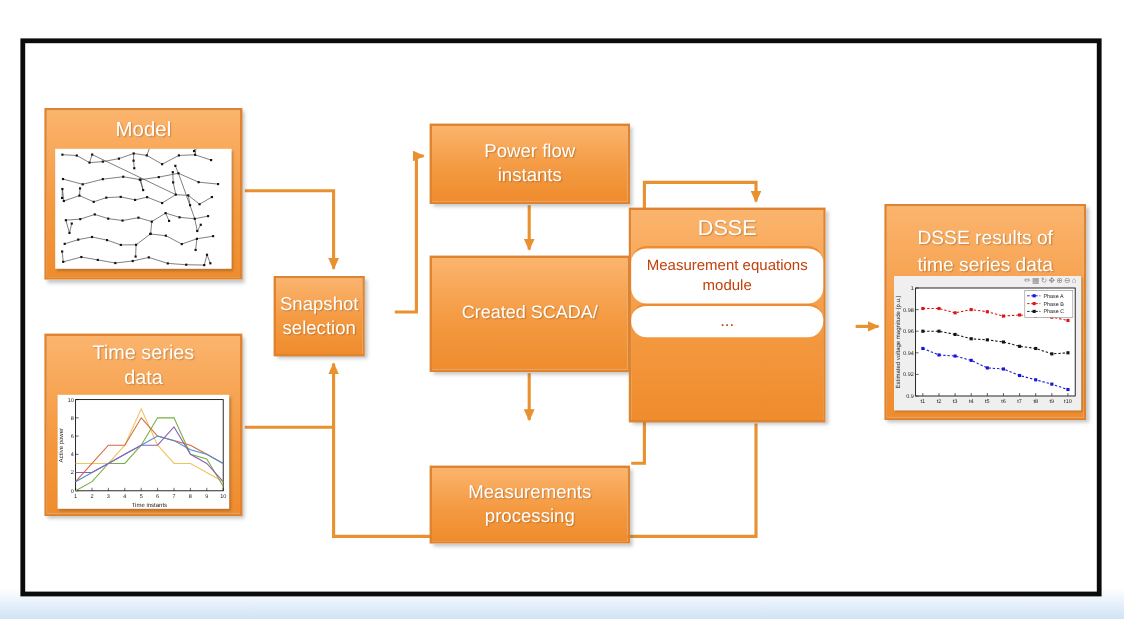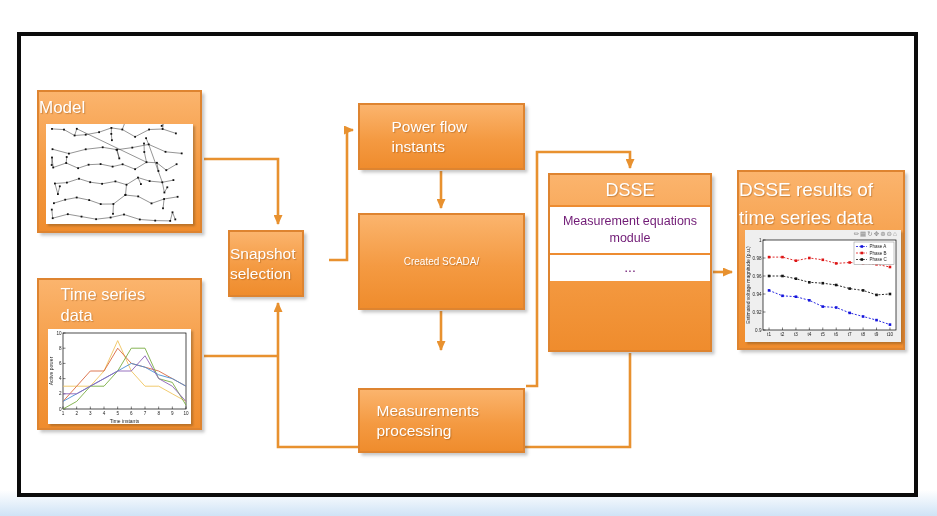--- a/index.html
+++ b/index.html
@@ -17,21 +17,21 @@
     position:absolute; left:17px; top:32px; width:901px; height:465px;
     border:4px solid #0b0b0b; background:#ffffff;
   }
   #connectors { position:absolute; left:0; top:0; width:937px; height:516px; pointer-events:none; }
 
   .box {
     position:absolute;
     background:linear-gradient(180deg,#fbb46d 0%,#f49a42 55%,#ef8c2d 100%);
     border:2px solid #de8430;
     box-shadow:2.5px 2.5px 3px rgba(90,90,90,0.35);
-    color:#ffffff; 
+    color:#ffffff; text-align:center;
   }
   .box-title {
     color:#fff; text-shadow:1px 1px 1px rgba(120,60,0,0.35);
     line-height:1.25;
   }
   .center-flex { display:flex; flex-direction:column; align-items:center; justify-content:center; }
 
   .img-inset { background:#ffffff; box-shadow:1.5px 1.5px 2px rgba(120,80,30,0.45); overflow:hidden; }
 
   
@@ -47,41 +47,41 @@
   
   #box-snapshot { left:228px; top:230px; width:76px; height:67px; }
   #box-snapshot .box-title { font-size:15.5px; }
 
   
   #box-powerflow { left:358px; top:103px; width:167px; height:67px; }
   #box-powerflow .box-title { font-size:15.5px; max-width:100px; }
 
   
   #box-created { left:358px; top:213px; width:167px; height:97px; }
-  #box-created .box-title { font-size:10px; line-height:1.5; }
+  #box-created .box-title { font-size:15px; line-height:1.5; }
   #box-created .line { display:block; }
 
   
   #box-processing { left:358px; top:355px; width:167px; height:65px;margin-top:33px; }
   #box-processing .box-title { font-size:15.5px; max-width:130px; }
 
   
-  #box-dsse { left:548px; top:173px; width:164px; height:179px; padding-bottom:7px; text-align:center; }
+  #box-dsse { left:524px; top:173px; width:164px; height:179px; padding-bottom:7px; text-align:center; }
   #dsse-header { height:30px; display:flex; align-items:center; justify-content:center;
     font-size:18px; color:#fff; text-shadow:1px 1px 1px rgba(120,60,0,0.35); }
-  .dsse-row { background:#ffffff; color:#701a75; border-top:2px solid #ed8c31;
+  .dsse-row { background:#ffffff; color:#c2410c; border-top:2px solid #ed8c31;
     display:flex; align-items:center; justify-content:center; font-size:12.5px; line-height:1.4;
-    padding:0 6px; }
+    padding:0 6px;border-radius:13px; }
   #dsse-row-0 { height:48px; }
   #dsse-row-1 { height:52px; }
   #dsse-row-2 { height:28px; font-size:14px; }
 
   
   #box-results { left:737px; top:170px; width:168px; height:180px; }
-  #box-results .box-title { font-size:19px; padding-top:4px; line-height:1.45; }
+  #box-results .box-title { font-size:16px; padding-top:15px; line-height:1.45; }
   #box-results .line { display:block; }
   #res-img { position:absolute; left:6px; top:58px; width:156px; height:112px; background:#efefef; }
   #res-toolbar { position:absolute; top:0px; right:3px; font-size:6.5px; color:#8a8a8a; letter-spacing:1px; }
 </style>
 </head>
 <body>
 
 <div id="stage">
   <div id="bottom-band"></div>
   <div id="frame"></div>

